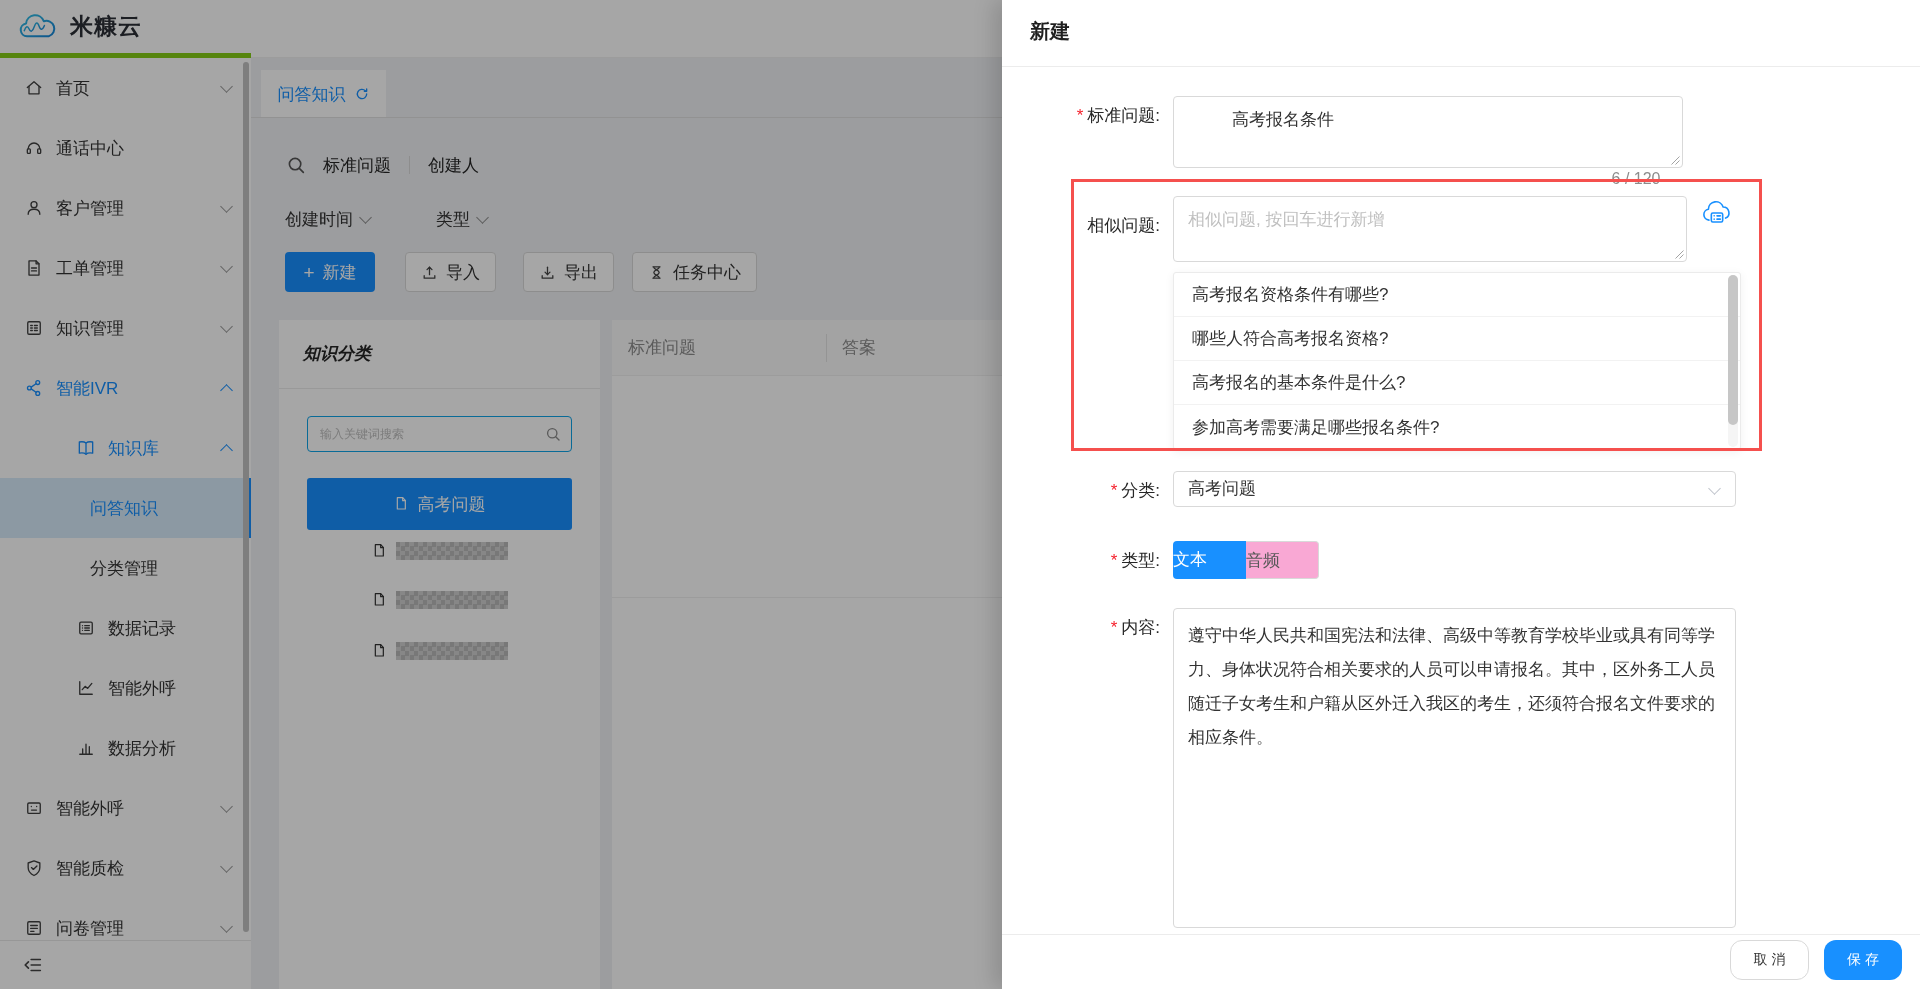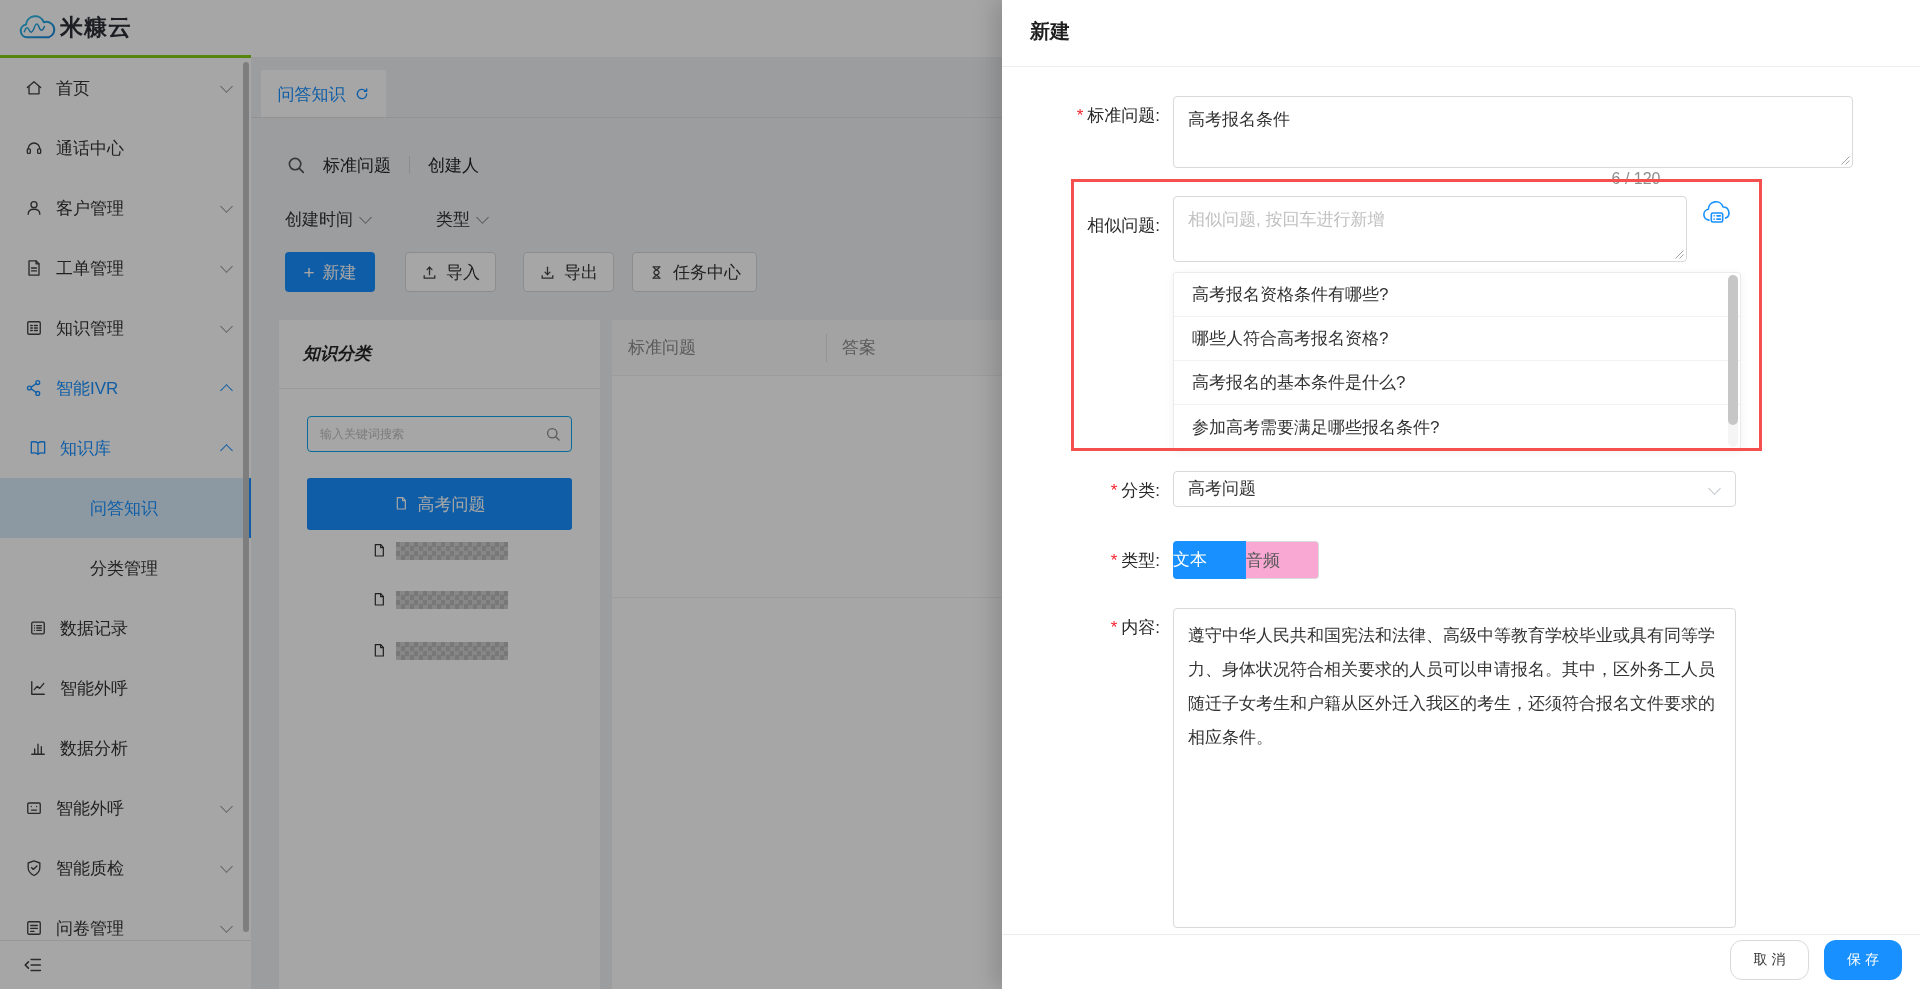--- a/index.html
+++ b/index.html
@@ -3,26 +3,26 @@
 <meta charset="utf-8">
 <style>
   * { margin:0; padding:0; box-sizing:border-box; }
   html,body { width:1920px; height:989px; overflow:hidden; }
   body { font-family:"Liberation Sans","DejaVu Sans",sans-serif; background:#f0f2f5; }
   #app { position:relative; width:1920px; height:989px; overflow:hidden; }
   svg { display:block; }
 
   
   .sidebar { position:absolute; left:0; top:0; width:251px; height:989px; background:#fff; z-index:10; }
-  .logo-row { height:58px; display:flex; align-items:center; padding-left:16px; border-bottom:3px solid #84cc16; }
+  .logo-row { height:58px; display:flex; align-items:center; padding-left:16px; gap:10px; border-bottom:5px solid #84cc16; }
   .brand-name { font-size:23px; font-weight:700; color:#2b2f36; letter-spacing:1px; }
   .menu { position:absolute; top:58px; left:0; right:0; bottom:49px; overflow:hidden; }
   .mi { position:relative; height:60px; display:flex; align-items:center; padding-left:24px; font-size:17px; color:#333; cursor:pointer; }
   .mi .ic { width:20px; height:20px; margin-right:12px; color:#404040; flex:0 0 20px; }
-  .mi.lvl2 { padding-left:28px; }
+  .mi.lvl2 { padding-left:76px; }
   .mi.lvl3 { padding-left:90px; }
   .mi.active { color:#1890ff; }
   .mi.active .ic { color:#1890ff; }
   .mi.selected { background:#d8ecfb; color:#1890ff; }
   .mi.selected::after { content:""; position:absolute; right:0; top:0; width:4px; height:100%; background:#1890ff; }
   .chev { position:absolute; right:20px; width:9px; height:9px; border-right:1.6px solid #999; border-bottom:1.6px solid #999; transform:rotate(45deg); margin-top:-4px; }
   .chev.up { transform:rotate(225deg); margin-top:4px; }
   .mi.active .chev { border-color:#1890ff; }
   .sb-scroll { position:absolute; right:2px; top:62px; width:6px; height:870px; background:#c2c2c2; border-radius:3px; z-index:11; }
   .collapse-bar { position:absolute; bottom:0; left:0; width:251px; height:49px; background:#fff; border-top:1px solid #e9e9e9; display:flex; align-items:center; padding-left:22px; }
@@ -364,21 +364,21 @@
 
   <div class="mask"></div>
 
   <div class="drawer">
     <div class="d-title">新建</div>
     <div class="d-div"></div>
 
     <div class="d-lbl" style="top:104px">
       <span class="req">*</span><span>标准问题:</span>
     </div>
-    <div class="ta-wrap" style="left:171px; top:96px; width:680px; height:72px;">
+    <div class="ta-wrap" style="left:171px; top:96px; width:510px; height:72px;padding-left:44px;">
       <textarea style="">高考报名条件</textarea>
       <svg class="rsz" viewBox="0 0 10 10">
           <path d="M1.5 9.5 9.5 1.5M5.5 9.5l4-4" stroke="#999" stroke-width="0.9" fill="none"></path>
         </svg>
     </div>
     <div class="counter">6 / 120</div>
 
     <div class="redbox"></div>
 
     <div class="d-lbl" style="top:214px">

